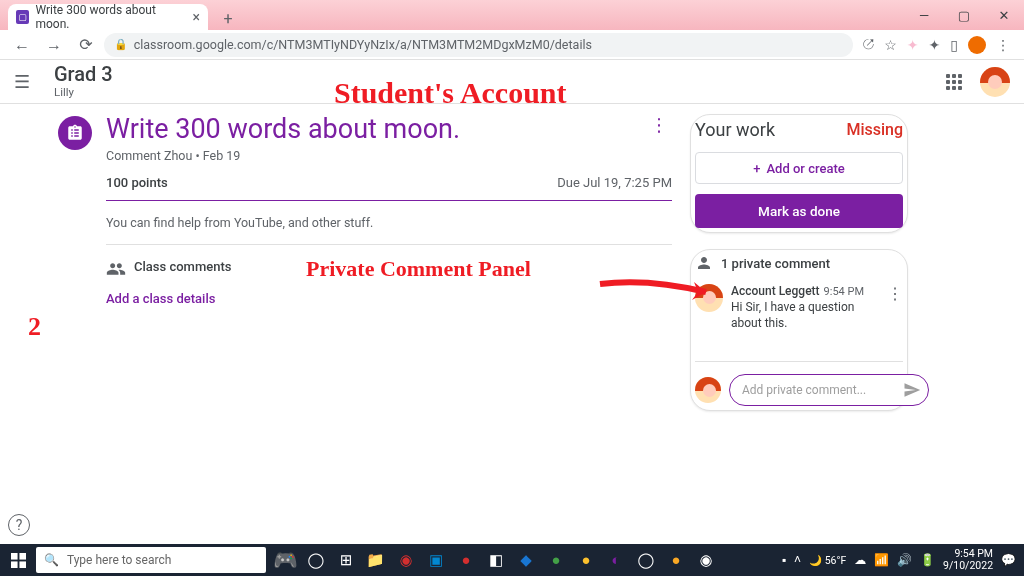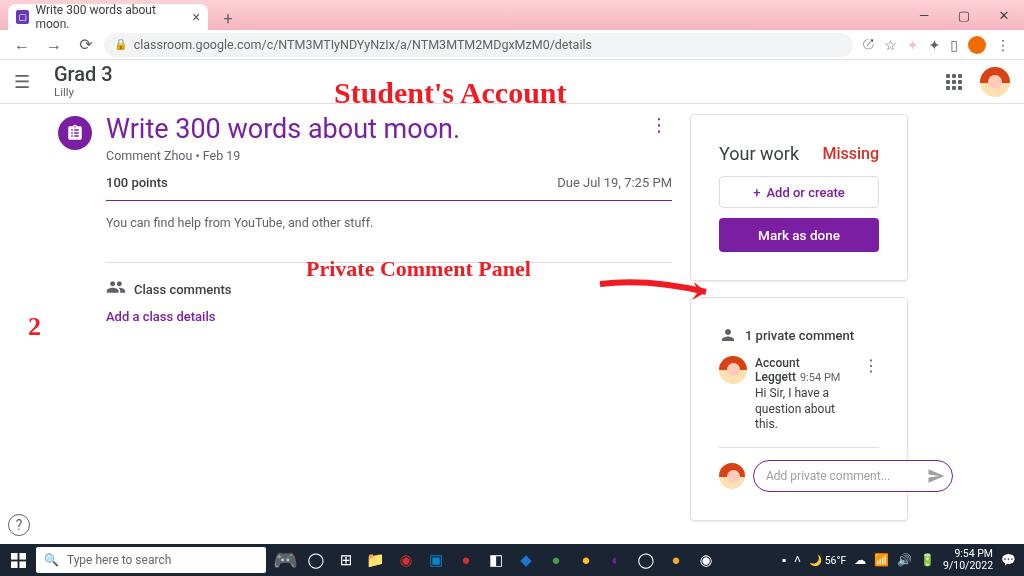--- a/index.html
+++ b/index.html
@@ -29,44 +29,44 @@
 .main{display:flex;padding:10px 10px 0 58px;gap:18px}
 .left-col{flex:1;max-width:614px}
 .assign-head{display:flex;gap:14px}
 .assign-icon{width:34px;height:34px;border-radius:50%;background:#7b1fa2;display:flex;align-items:center;justify-content:center;flex-shrink:0;margin-top:2px}
 .assign-icon svg{width:18px;height:18px;fill:#fff}
 .assign-body{flex:1}
 .assign-title{font-size:27px;color:#7b1fa2;font-weight:400;line-height:1.15}
 .assign-meta{font-size:12.5px;color:#5f6368;margin-top:3px}
 .points-row{display:flex;justify-content:space-between;font-size:13px;color:#3c4043;margin-top:12px;font-weight:500;padding-bottom:10px;border-bottom:1px solid #7b1fa2}
 .due{font-weight:400;color:#5f6368}
-.desc{font-size:12.5px;color:#5f6368;margin-top:14px;padding-bottom:32px;border-bottom:1px solid #e0e0e0}
-.cc-head{display:flex;align-items:flex-end;gap:8px;margin-top:14px;font-size:13px;color:#3c4043;font-weight:500}
+.desc{font-size:12.5px;color:#5f6368;margin-top:14px;padding-bottom:14px;border-bottom:1px solid #e0e0e0}
+.cc-head{display:flex;align-items:flex-start;gap:8px;margin-top:14px;font-size:13px;color:#3c4043;font-weight:500}
 .cc-head svg{width:20px;height:20px;fill:#5f6368}
 .cc-add{font-size:13px;color:#7b1fa2;margin-top:12px;cursor:pointer;font-weight:500}
 .more-v{color:#7b1fa2;font-size:18px;cursor:pointer;padding:0 4px}
 .right-col{width:218px;display:flex;flex-direction:column;gap:16px}
-.card{background:#fff;border:1px solid #e0e0e0;border-radius:4px;padding:28px;box-shadow:0 1px 2px rgba(0,0,0,.08)}
+.card{background:#fff;border:1px solid #e0e0e0;border-radius:20px;padding:4px;box-shadow:0 1px 2px rgba(0,0,0,.08)}
 .yw-head{display:flex;justify-content:space-between;align-items:center}
 .yw-title{font-size:18px;color:#3c4043}
 .missing{font-size:16px;color:#d93025;font-weight:500}
 .add-btn{width:100%;height:32px;border:1px solid #dadce0;border-radius:4px;background:#fff;color:#7b1fa2;font-size:13px;font-weight:500;display:flex;align-items:center;justify-content:center;gap:6px;margin-top:12px;cursor:pointer}
 .done-btn{width:100%;height:34px;border:none;border-radius:4px;background:#7b1fa2;color:#fff;font-size:13.5px;font-weight:500;margin-top:10px;cursor:pointer}
 .pc-head{display:flex;align-items:center;gap:8px;font-size:13px;color:#3c4043;font-weight:500}
 .pc-head svg{width:18px;height:18px;fill:#5f6368}
 .comment{display:flex;gap:8px;margin-top:12px}
 .c-av{width:28px;height:28px;border-radius:50%;background:#ffe0b2;flex-shrink:0;position:relative;overflow:hidden}
 .c-av::before{content:"";position:absolute;width:28px;height:16px;background:#d84315;border-radius:50% 50% 0 0;top:-2px}
 .c-av::after{content:"";position:absolute;width:13px;height:13px;background:#ffccbc;border-radius:50%;top:7px;left:7.5px}
 .c-body{flex:1;font-size:12px}
 .c-name{font-weight:500;color:#3c4043}
 .c-time{color:#5f6368;font-size:11px;margin-left:4px}
 .c-text{color:#3c4043;margin-top:2px;line-height:1.3}
 .c-more{color:#5f6368;font-size:16px;cursor:pointer}
-.pc-input-row{display:flex;align-items:center;gap:8px;margin-top:14px;padding-top:12px;border-top:1px solid #e0e0e0}
+.pc-input-row{display:flex;align-items:center;gap:8px;margin-top:30px;padding-top:12px;border-top:1px solid #e0e0e0}
 .pc-input{flex:1;height:32px;border:1.5px solid #7b1fa2;border-radius:16px;padding:0 30px 0 12px;font-size:12px;outline:none;position:relative}
 .pc-input::placeholder{color:#9e9e9e}
 .send{position:absolute;right:8px;width:18px;height:18px;fill:#9e9e9e}
 .pc-input-wrap{flex:1;position:relative;display:flex;align-items:center}
 .annotation{position:absolute;color:#ef1c24;font-weight:700;font-family:Georgia,serif}
 .ann-title{top:76px;left:334px;font-size:30px}
 .ann-panel{top:256px;left:306px;font-size:22px}
 .ann-num{top:312px;left:28px;font-size:26px}
 .arrow{position:absolute;top:276px;left:598px;width:120px;height:30px}
 .help-icon{position:absolute;left:8px;bottom:40px;width:22px;height:22px;border:1.7px solid #5f6368;border-radius:50%;display:flex;align-items:center;justify-content:center;color:#5f6368;font-size:14px;cursor:pointer}

